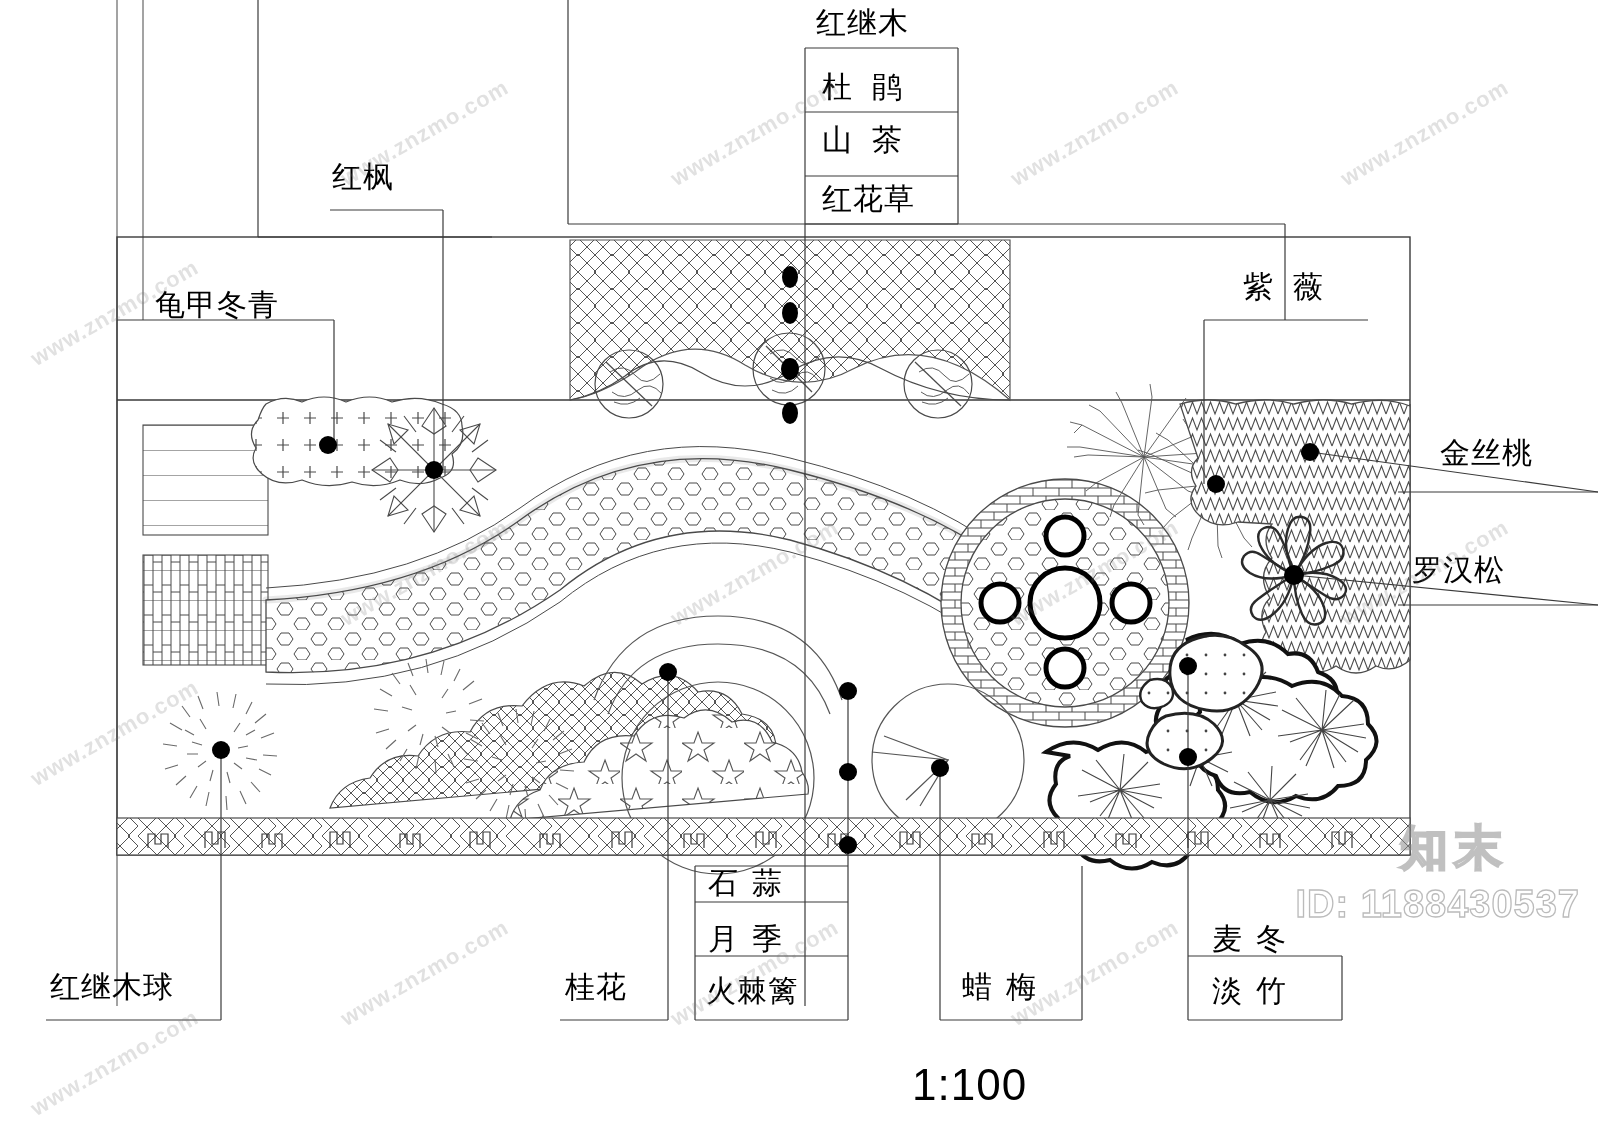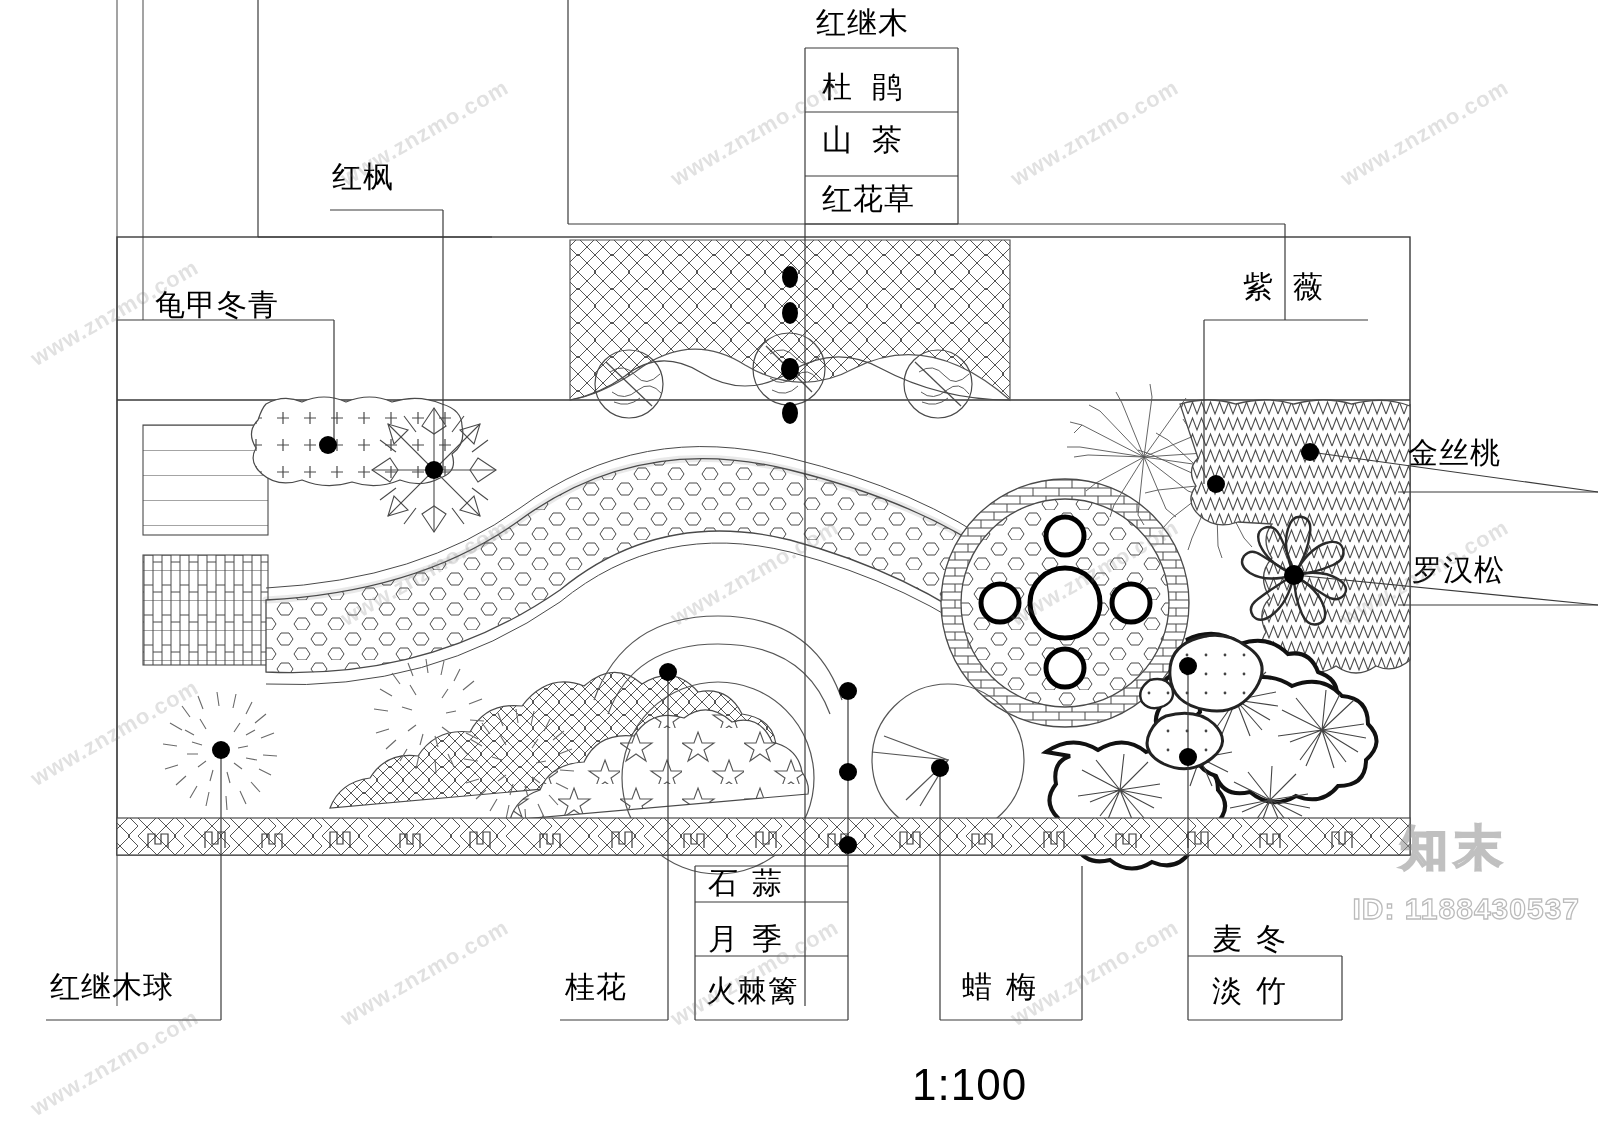--- a/index.html
+++ b/index.html
@@ -22,21 +22,21 @@
       font-family:"Liberation Sans","DejaVu Sans",sans-serif;letter-spacing:1px;}
 
   
   .wm{position:absolute;color:rgba(120,120,120,.22);font-size:22px;
       font-family:"Liberation Sans","DejaVu Sans",sans-serif;
       transform:rotate(-30deg);white-space:nowrap;pointer-events:none;
       letter-spacing:1px;font-weight:700;}
   #wm-logo{position:absolute;right:92px;bottom:72px;font-size:48px;font-weight:700;
       color:transparent;-webkit-text-stroke:2px rgba(140,140,140,.55);
       font-family:"Liberation Sans","DejaVu Sans",sans-serif;letter-spacing:6px;}
-  #wm-id{position:absolute;right:20px;bottom:26px;font-size:30px;font-weight:700;
+  #wm-id{position:absolute;right:20px;bottom:26px;font-size:38px;font-weight:700;
       color:transparent;-webkit-text-stroke:1.3px rgba(150,150,150,.65);
       font-family:"Liberation Sans","DejaVu Sans",sans-serif;letter-spacing:1px;}
 
   svg.draw{position:absolute;left:0;top:0;width:1600px;height:1127px;
            overflow:visible;}
 </style>
 </head>
 <body>
 
 <div class="stage">
@@ -416,21 +416,21 @@
 
   <div class="lbl" style="left:816px;top:8px;">红继木</div>
   <div class="lbl sp" style="left:822px;top:72px;">杜鹃</div>
   <div class="lbl sp" style="left:822px;top:125px;">山茶</div>
   <div class="lbl" style="left:822px;top:184px;text-align:center;">红花草</div>
   <div class="lbl" style="left:332px;top:162px;">红枫</div>
 
   <div class="lbl" style="left:155px;top:290px;">龟甲冬青</div>
 
   <div class="lbl sp" style="left:1243px;top:272px;">紫薇</div>
-  <div class="lbl" style="left:1408px;top:438px;text-align:right;">金丝桃</div>
+  <div class="lbl" style="left:1440px;top:438px;text-align:right;">金丝桃</div>
   <div class="lbl" style="left:1412px;top:555px;">罗汉松</div>
 
   <div class="lbl" style="left:50px;top:972px;">红继木球</div>
   <div class="lbl" style="left:565px;top:972px;">桂花</div>
   <div class="lbl sp2" style="left:708px;top:868px;">石蒜</div>
   <div class="lbl sp2" style="left:708px;top:924px;">月季</div>
   <div class="lbl" style="left:706px;top:976px;">火棘篱</div>
   <div class="lbl sp2" style="left:962px;top:972px;">蜡梅</div>
   <div class="lbl sp2" style="left:1212px;top:924px;">麦冬</div>
   <div class="lbl sp2" style="left:1212px;top:976px;">淡竹</div>

